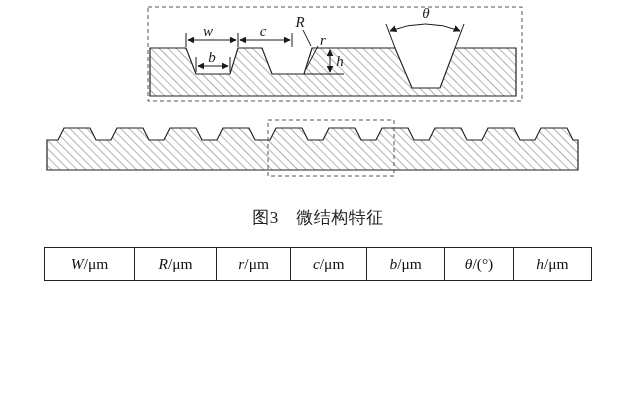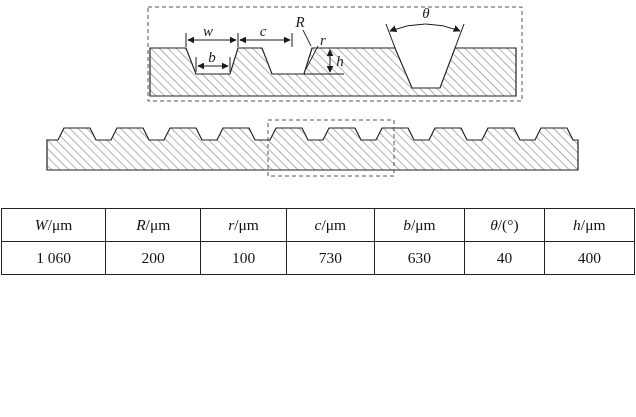--- a/index.html
+++ b/index.html
@@ -16,21 +16,21 @@
   .fig-caption {
     text-align:center; font-size:17px; color:#222; margin-top:16px;
     letter-spacing:0.5px;
   }
   .table-title {
     text-align:center; font-size:18px; font-weight:bold; margin-top:32px;
     font-family:"Liberation Sans","DejaVu Sans",sans-serif;
     letter-spacing:1px;
   }
   table.dims {
-    width:634px; margin:18px auto 0 auto; border-collapse:collapse;
+    width:548px; margin:18px auto 0 auto; border-collapse:collapse;
     font-size:15.5px; color:#111;
     border:1.5px solid #222;
   }
   table.dims td {
     border:1px solid #222; text-align:center; padding:6px 0;
     height:20px;
   }
   .sym { font-style:italic; }
   .unit { font-style:normal; }
 </style>
@@ -107,38 +107,30 @@
                L376,140 L382,128 L408,128 L414,140
                L429,140 L435,128 L461,128 L467,140
                L482,140 L488,128 L514,128 L520,140
                L535,140 L541,128 L567,128 L573,140
                L578,140 L578,170 L47,170 Z" fill="url(#hatch)" stroke="#222" stroke-width="1.2"></path>
 
       <rect x="268" y="120" width="126" height="56" fill="none" stroke="#555" stroke-width="1" stroke-dasharray="4 3"></rect>
     </svg>
   </div>
 
+  <div class="fig-caption">图3　微结构特征</div>
 
 
   <table class="dims">
     <tbody>
       <tr>
         <td><span class="sym">W</span><span class="unit">/μm</span></td>
         <td><span class="sym">R</span><span class="unit">/μm</span></td>
         <td><span class="sym">r</span><span class="unit">/μm</span></td>
         <td><span class="sym">c</span><span class="unit">/μm</span></td>
         <td><span class="sym">b</span><span class="unit">/μm</span></td>
         <td><span class="sym">θ</span><span class="unit">/(°)</span></td>
         <td><span class="sym">h</span><span class="unit">/μm</span></td>
       </tr>
-      <tr>
-        <td>1 060</td>
-        <td>200</td>
-        <td>100</td>
-        <td>730</td>
-        <td>630</td>
-        <td>40</td>
-        <td>400</td>
-      </tr>
     </tbody>
   </table>
 
 </div>
 
 </body></html>

